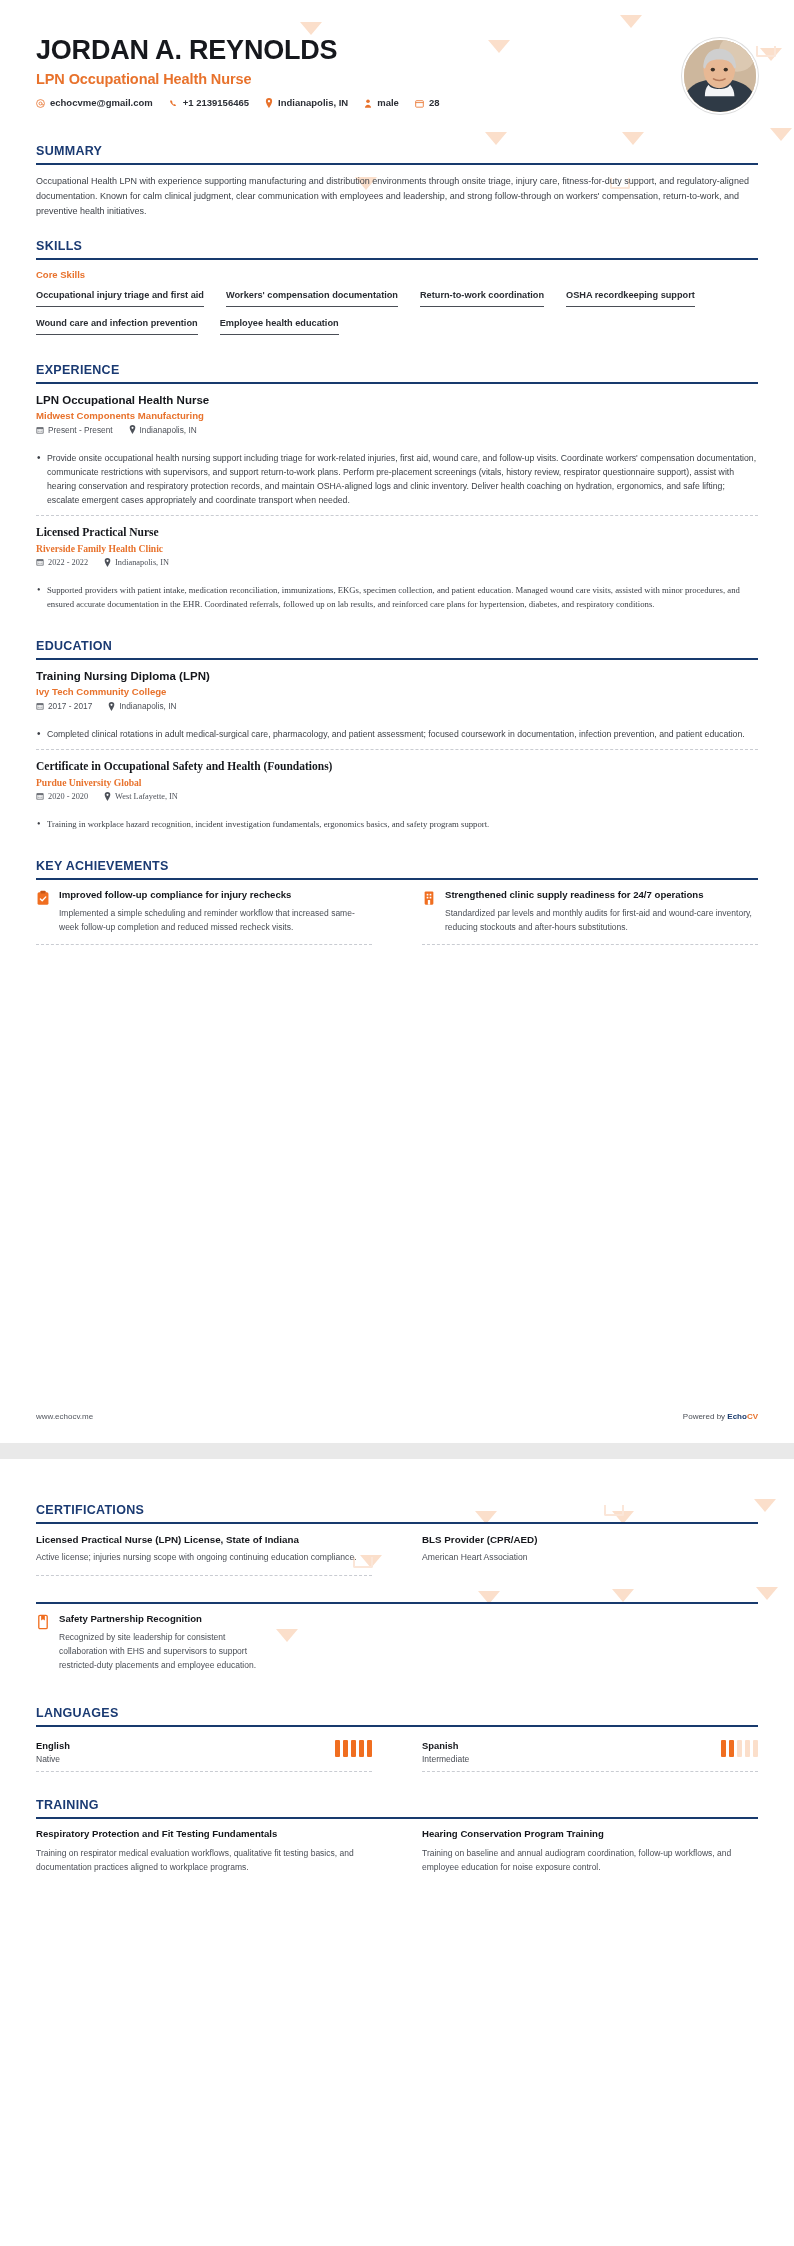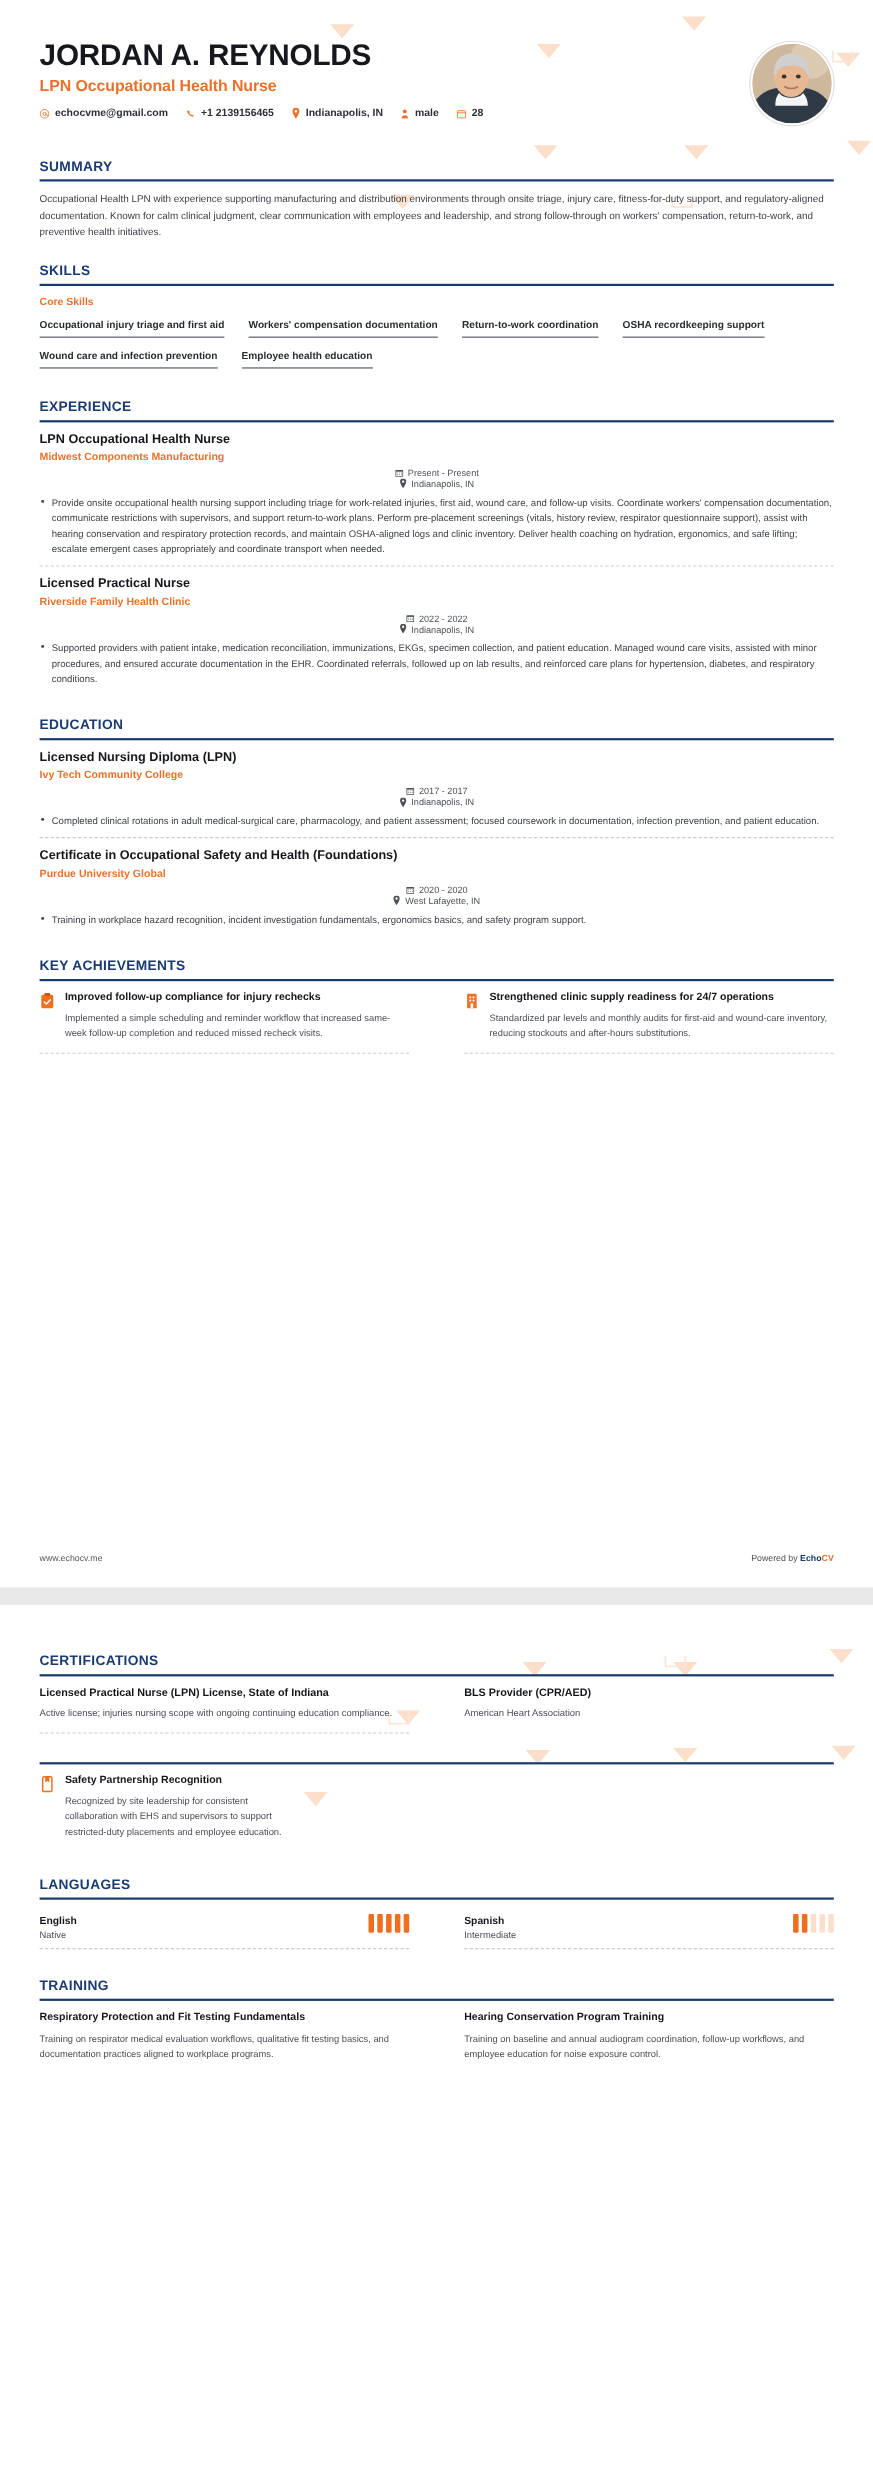--- a/index.html
+++ b/index.html
@@ -125,45 +125,44 @@
     font-weight: 700;
     color: #2a2d33;
     padding: 3px 0 6px 0;
     border-bottom: 1px solid #4a4e56;
     margin-bottom: 8px;
     white-space: nowrap;
   }
 
   
   .entry { padding: 9px 0 8px 0; border-bottom: 1px dashed #c9ccd2; }
-  .entry:last-child { border-bottom: none; }
+  .entry:last-child { border-bottom: none; font-family: Liberation Serif, serif; }
   .entry-title {
     font-size: 11.5px;
     font-weight: 700;
     color: #15171c;
     line-height: 1.25;
   }
   .entry-org {
     margin-top: 3px;
     font-size: 9.6px;
     font-weight: 700;
     color: #e8722c;
   }
   .entry-meta {
     margin-top: 4px;
     display: flex;
     align-items: center;
     gap: 0 16px;
     font-size: 8.3px;
     color: #4d5159;
-    flex-direction: column;
   }
   .meta-item { display: flex; align-items: center; gap: 4px; }
   .meta-item svg { display: block; flex: none; }
-  .bullets { margin-top: 5px; list-style: none; }
+  .bullets { margin-top: 16px; list-style: none; }
   .bullets li {
     position: relative;
     padding-left: 11px;
     font-size: 8.7px;
     line-height: 1.62;
     color: #3b3f46;
   }
   .bullets li:before {
     content: "•";
     position: absolute;
@@ -439,21 +438,21 @@
           <li>Supported providers with patient intake, medication reconciliation, immunizations, EKGs, specimen collection, and patient education. Managed wound care visits, assisted with minor procedures, and ensured accurate documentation in the EHR. Coordinated referrals, followed up on lab results, and reinforced care plans for hypertension, diabetes, and respiratory conditions.</li>
         </ul>
       </div>
     </div>
 
     <div class="section">
       <div class="section-title">EDUCATION</div>
       <div class="section-rule"></div>
 
       <div class="entry">
-        <div class="entry-title">Licensed Nursing Diploma (LPN)</div>
+        <div class="entry-title">Training Nursing Diploma (LPN)</div>
         <div class="entry-org">Ivy Tech Community College</div>
         <div class="entry-meta">
           <span class="meta-item">
             <span>
                 <svg width="8" height="8" viewBox="0 0 16 16">
                   <rect x="1" y="2.5" width="14" height="12.5" rx="1" fill="#4d5159"></rect>
                   <rect x="2.4" y="5.6" width="11.2" height="8" fill="#fff"></rect>
                   <rect x="3.6" y="7.2" width="1.6" height="1.3" fill="#4d5159"></rect>
                   <rect x="7.2" y="7.2" width="1.6" height="1.3" fill="#4d5159"></rect>
                   <rect x="10.8" y="7.2" width="1.6" height="1.3" fill="#4d5159"></rect>

